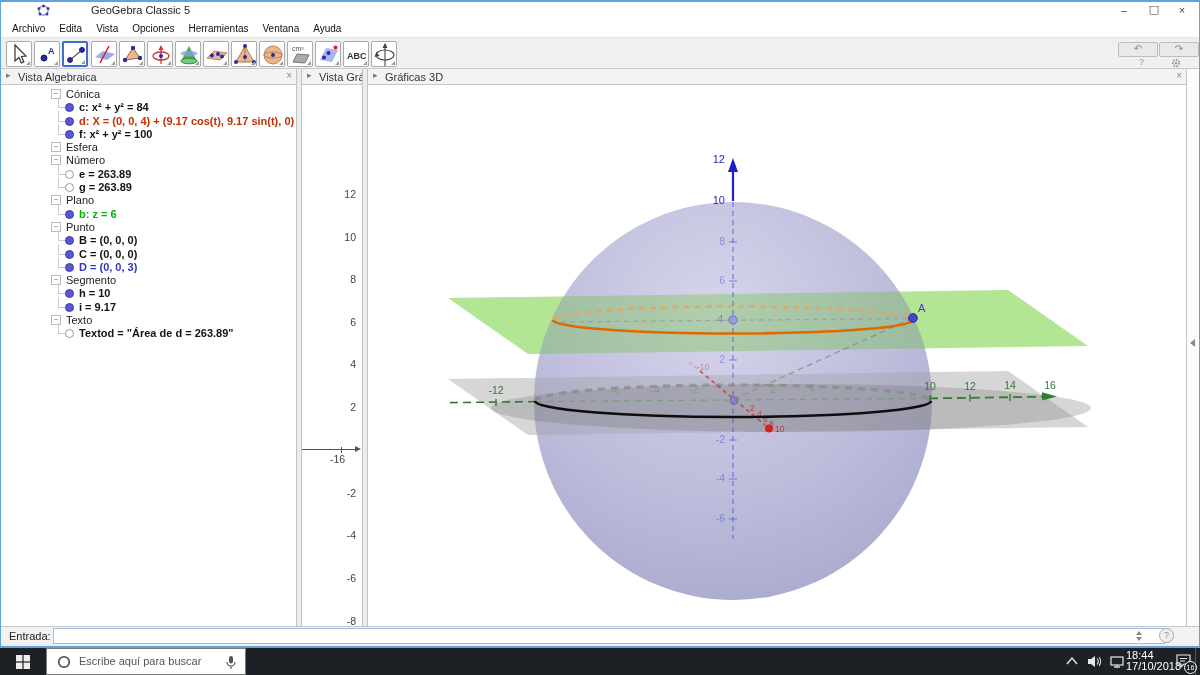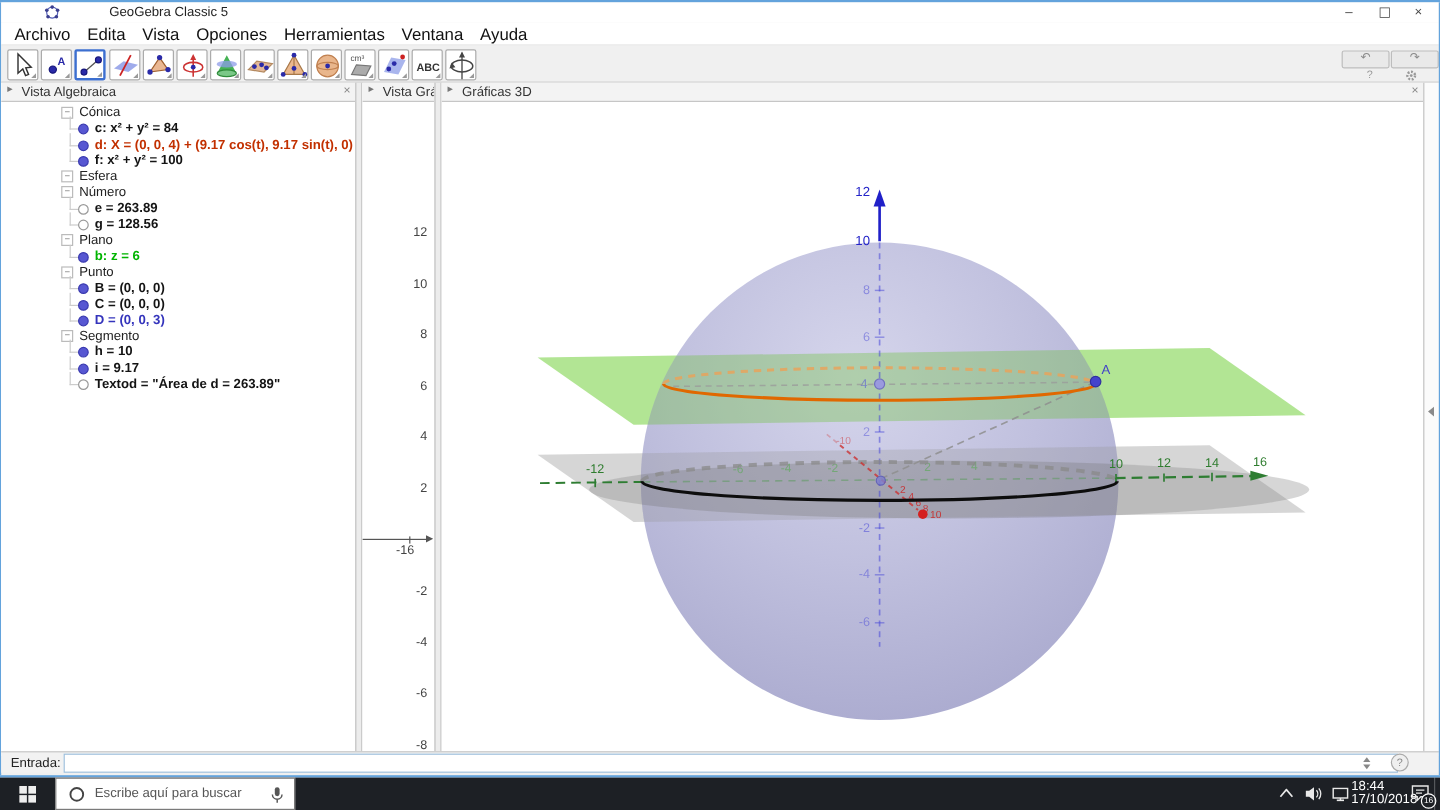--- a/index.html
+++ b/index.html
@@ -9,21 +9,21 @@
   
   .app-window{position:absolute;left:0;top:0;width:1200px;height:648px;background:#f0f0f0;
               border-top:2px solid #63a3dc;border-bottom:2px solid #63a3dc;box-sizing:border-box;}
   .app-window:before{content:"";position:absolute;left:0;top:0;bottom:0;width:1px;background:#63a3dc;}
   .app-window:after{content:"";position:absolute;right:0;top:0;bottom:0;width:1px;background:#63a3dc;}
   .titlebar{position:absolute;left:1px;top:0;right:1px;height:17px;background:#fff;}
   .tb-title{position:absolute;left:54px;top:2px;font-size:11px;color:#222;margin-left:36px;}
   .tb-btn{position:absolute;top:0;width:30px;height:17px;text-align:center;font-size:11px;color:#444;line-height:16px;}
   .tb-max{font-family:"DejaVu Sans",sans-serif;}
   .menubar{position:absolute;left:1px;top:17px;right:1px;height:19px;background:#fff;display:flex;align-items:center;padding-left:4px;border-bottom:1px solid #e3e3e3;box-sizing:border-box;}
-  .menu-item{font-size:14px;color:#111;padding:0 7px;}
+  .menu-item{font-size:10px;color:#111;padding:0 7px;}
   
   .toolbar{position:absolute;left:1px;top:36px;right:1px;height:31px;background:#f0f0f0;border-bottom:1px solid #c9c9c9;box-sizing:border-box;}
   .tbtn{position:absolute;top:3px;width:26px;height:26px;background:#fff;border:1px solid #ababab;border-radius:2px;box-sizing:border-box;}
   .tbtn.selected{border:2px solid #3c6fd0;}
   .tbtn:after{content:"";position:absolute;right:1px;bottom:1px;border-left:4px solid transparent;border-bottom:4px solid #9a9a9a;}
   .tbtn svg{position:absolute;left:0;top:0;}
   .undo-btn,.redo-btn{position:absolute;top:4px;width:38px;height:13px;background:#e9e9e9;border:1px solid #bdbdbd;border-radius:2px;
      font-family:"DejaVu Sans",sans-serif;font-size:10px;line-height:11px;text-align:center;color:#8a8a8a;}
   .mini-ico{position:absolute;font-size:9px;color:#9a9a9a;}
   
@@ -224,30 +224,31 @@
           <span class="ph-close">×</span>
         </div>
         <div class="alg-rows">
           <div class="ag-group">Cónica</div>
           <div class="ag-item col-black"><span class="marker filled"></span><span>c: x² + y² = 84</span></div>
           <div class="ag-item col-red"><span class="marker filled"></span><span>d: X = (0, 0, 4) + (9.17 cos(t), 9.17 sin(t), 0)</span></div>
           <div class="ag-item col-black"><span class="marker filled"></span><span>f: x² + y² = 100</span></div>
           <div class="ag-group">Esfera</div>
           <div class="ag-group">Número</div>
           <div class="ag-item col-black"><span class="marker hollow"></span><span>e = 263.89</span></div>
-          <div class="ag-item col-black"><span class="marker hollow"></span><span>g = 128.56</span></div>
+          <div class="ag-item col-black"><span class="marker hollow"></span><span>g = 263.89</span></div>
           <div class="ag-group">Plano</div>
           <div class="ag-item col-green"><span class="marker filled"></span><span>b: z = 6</span></div>
           <div class="ag-group">Punto</div>
           <div class="ag-item col-black"><span class="marker filled"></span><span>B = (0, 0, 0)</span></div>
           <div class="ag-item col-black"><span class="marker filled"></span><span>C = (0, 0, 0)</span></div>
           <div class="ag-item col-blue"><span class="marker filled"></span><span>D = (0, 0, 3)</span></div>
           <div class="ag-group">Segmento</div>
           <div class="ag-item col-black"><span class="marker filled"></span><span>h = 10</span></div>
           <div class="ag-item col-black"><span class="marker filled"></span><span>i = 9.17</span></div>
+          <div class="ag-group">Texto</div>
           <div class="ag-item col-black"><span class="marker hollow"></span><span>Textod = "Área de d = 263.89"</span></div>
         </div>
       </div>
 
       <div class="splitter" style="left:295px"></div>
 
       <div class="g2d-panel">
         <div class="panel-header">
           <span class="ph-tri">▸</span>
           <span class="ph-title">Vista Gráfica</span>

